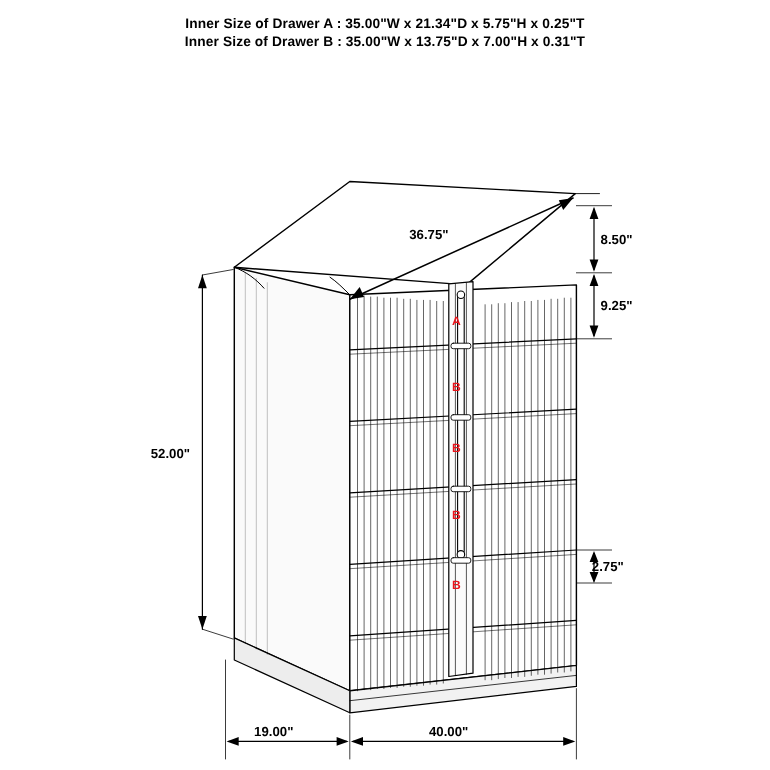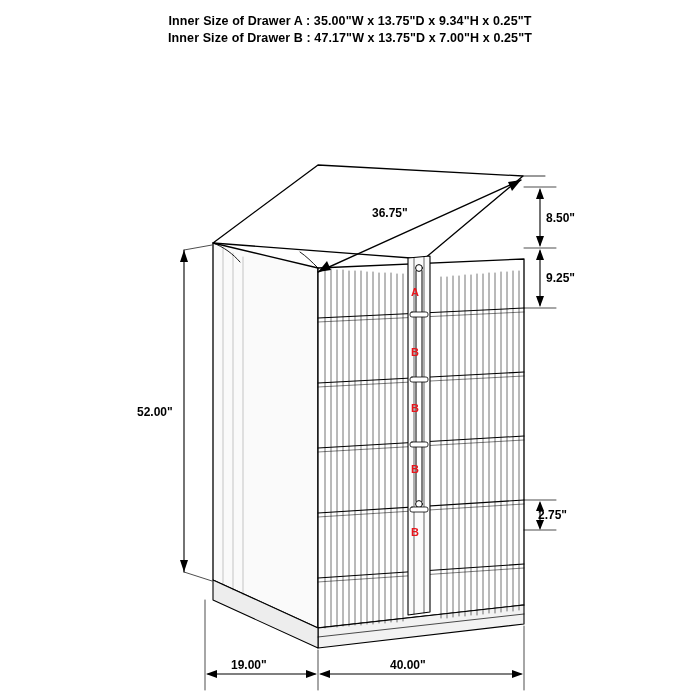--- a/index.html
+++ b/index.html
@@ -49,22 +49,22 @@
     font-weight: bold;
     color: #e8151c;
     white-space: nowrap;
   }
 </style>
 </head>
 <body>
 
 <div id="root">
 
-  <div class="hdr" id="hdr1">Inner Size of Drawer A : 35.00"W x 13.75"D x 9.34"H x 0.25"T</div>
-  <div class="hdr" id="hdr2">Inner Size of Drawer B : 47.17"W x 13.75"D x 7.00"H x 0.25"T</div>
+  <div class="hdr" id="hdr1">Inner Size of Drawer A : 35.00"W x 21.34"D x 5.75"H x 0.25"T</div>
+  <div class="hdr" id="hdr2">Inner Size of Drawer B : 35.00"W x 13.75"D x 7.00"H x 0.31"T</div>
 
   <svg class="draw" viewBox="0 0 700 700">
     <g fill="none" stroke="#000000" stroke-width="1.2" stroke-linejoin="round" stroke-linecap="round">
 
       <polygon points="213,243 318,165 523,176 424,259" fill="#ffffff" stroke="#000000" stroke-width="1.3"></polygon>
 
       <polygon points="213,243 213,580 318,628 318,268" fill="#fafafa" stroke="#000000" stroke-width="1.3"></polygon>
 
       <polygon points="318,268 318,628 524,605 524,259" fill="#ffffff" stroke="#000000" stroke-width="1.3"></polygon>
 

